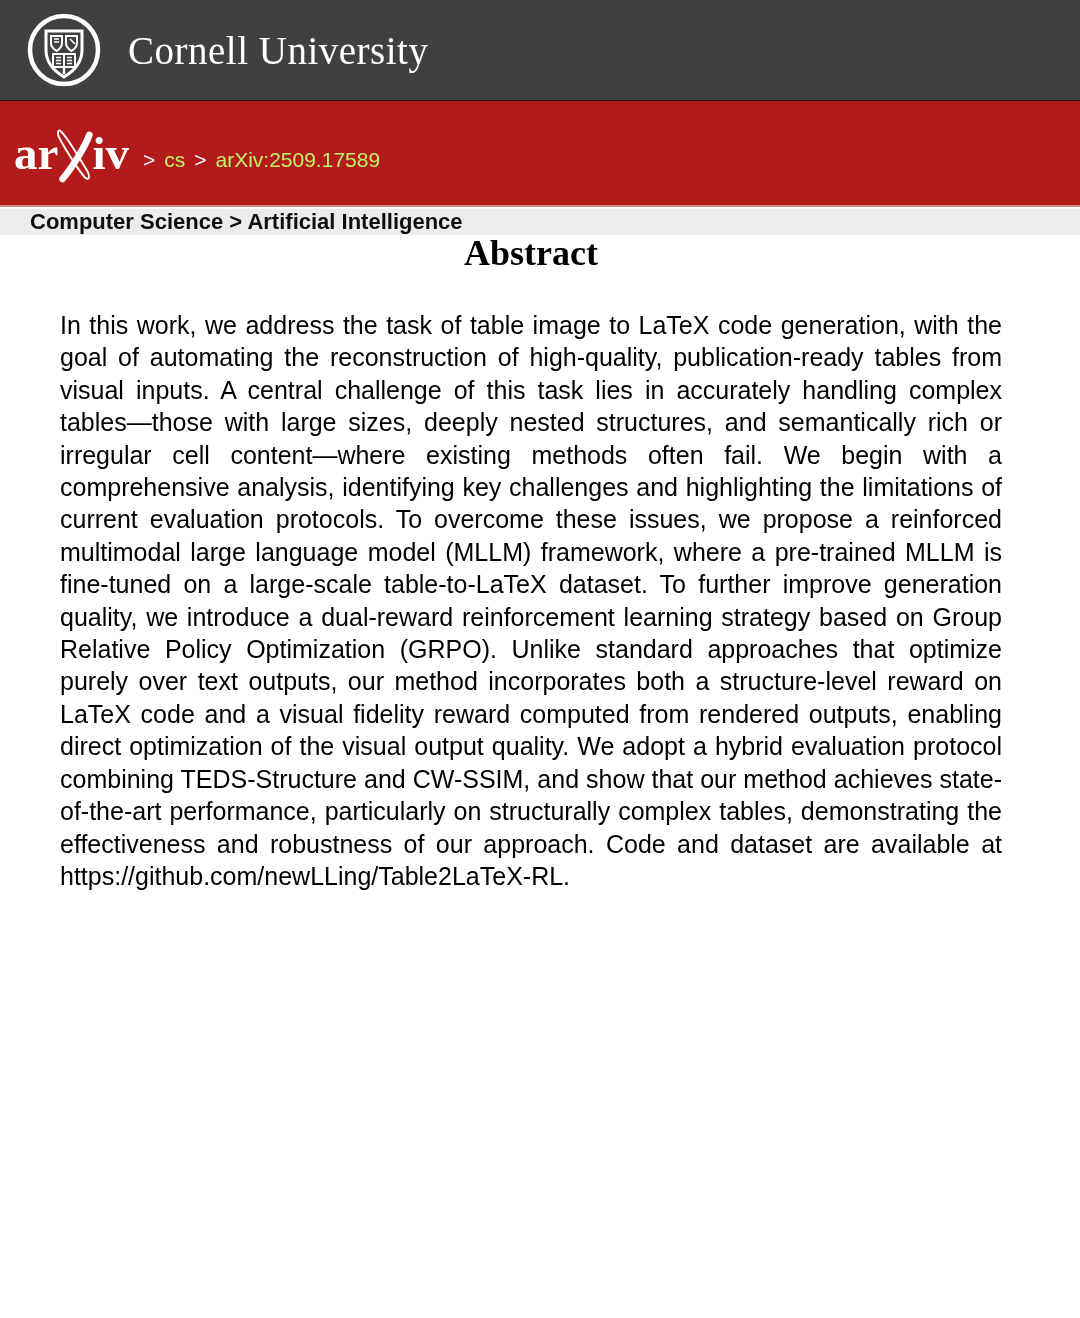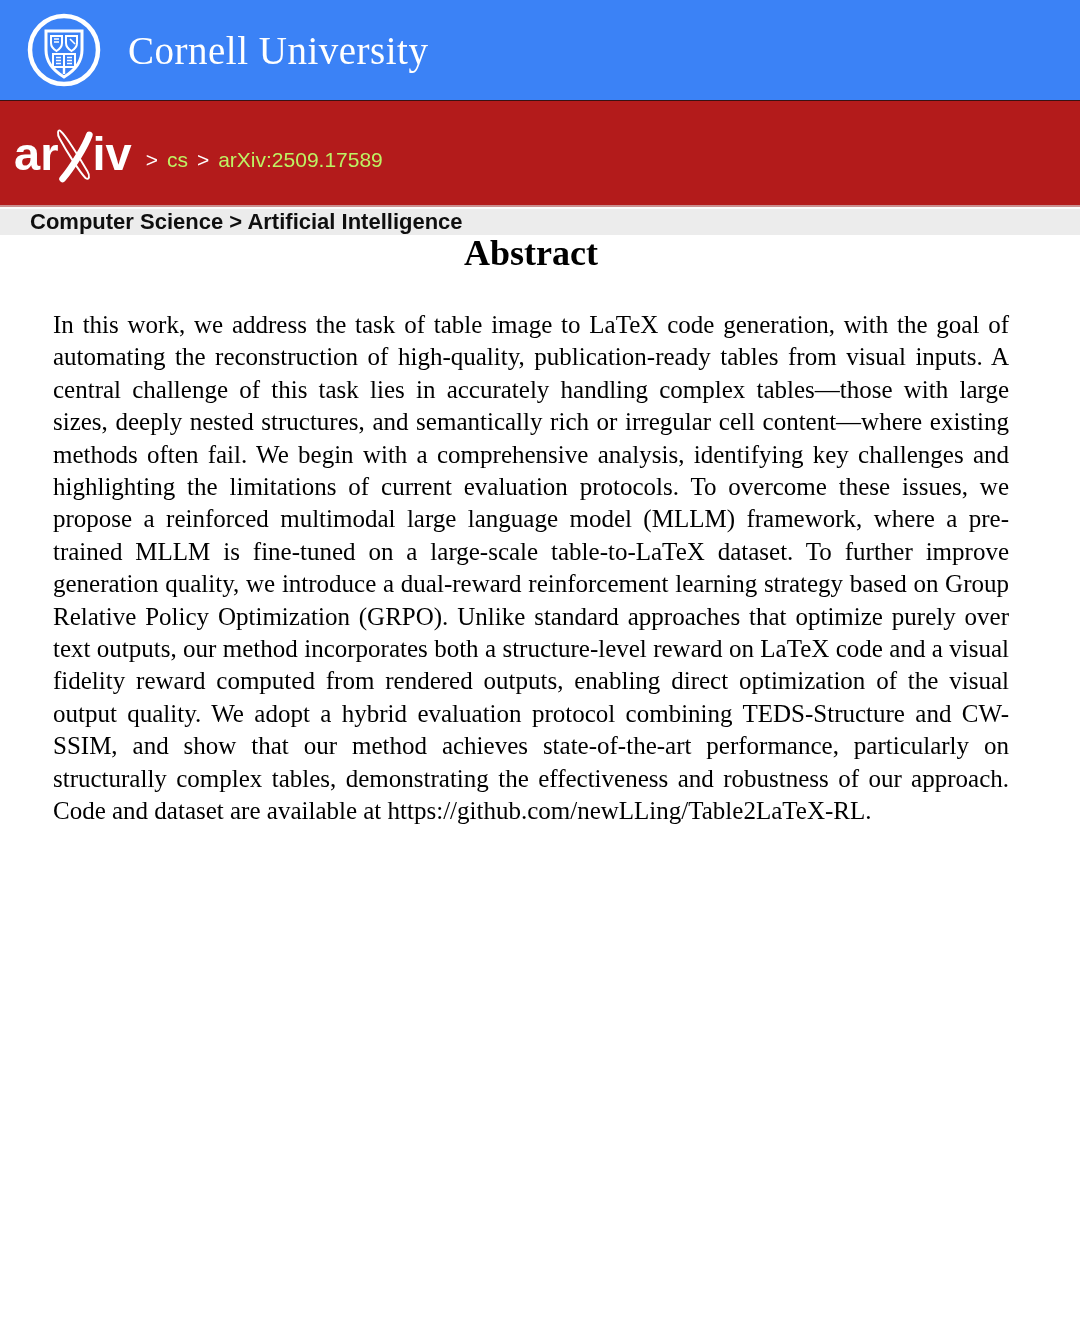--- a/index.html
+++ b/index.html
@@ -7,21 +7,21 @@
     margin: 0; padding: 0;
     width: 1080px; height: 1318px;
     background: #ffffff;
     font-family: "Liberation Serif", serif;
     overflow: hidden;
   }
 
   
   .cornell-bar {
     height: 100px;
-    background: #3b82f6;
+    background: #404040;
     display: flex;
     align-items: center;
     padding-left: 24px;
   }
   .seal { display: inline-flex; width: 80px; height: 80px; }
   .cornell-name {
     color: #ffffff;
     font-family: "Liberation Serif", serif;
     font-size: 39px;
     margin-left: 24px;
@@ -37,21 +37,21 @@
     padding-left: 14px;
     border-top: 1px solid #3a1212;
     border-bottom: 2px solid #c98f8f;
   }
   .arxiv-logo {
     display: flex;
     align-items: center;
     cursor: pointer;
   }
   .logo-ar, .logo-iv {
-    font-family: Liberation Sans, sans-serif;
+    font-family: Liberation Serif, serif;
     font-weight: bold;
     font-size: 47px;
     color: #ffffff;
     line-height: 1;
   }
   .chi { display: inline-flex; width: 42px; height: 62px; margin: 0 -4px; position: relative; top: 3px; }
   .banner-path {
     display: flex;
     align-items: center;
     gap: 9px;
@@ -86,22 +86,22 @@
   .abs-title {
     font-family: "Liberation Serif", serif;
     font-size: 36px;
     font-weight: bold;
     color: #000000;
     text-align: center;
     margin: 0 0 38px 0;
     line-height: 1;
   }
   .abs-body {
-    margin: 1px;
-    font-family: Liberation Serif, serif;
+    margin: 8px;
+    font-family: Liberation Sans, sans-serif;
     font-size: 25px;
     line-height: 32.4px;
     color: #000000;
     text-align: justify;
   }
   .abs-link { color: #000000; text-decoration: none; cursor: pointer; }
 </style>
 </head>
 <body>
 

